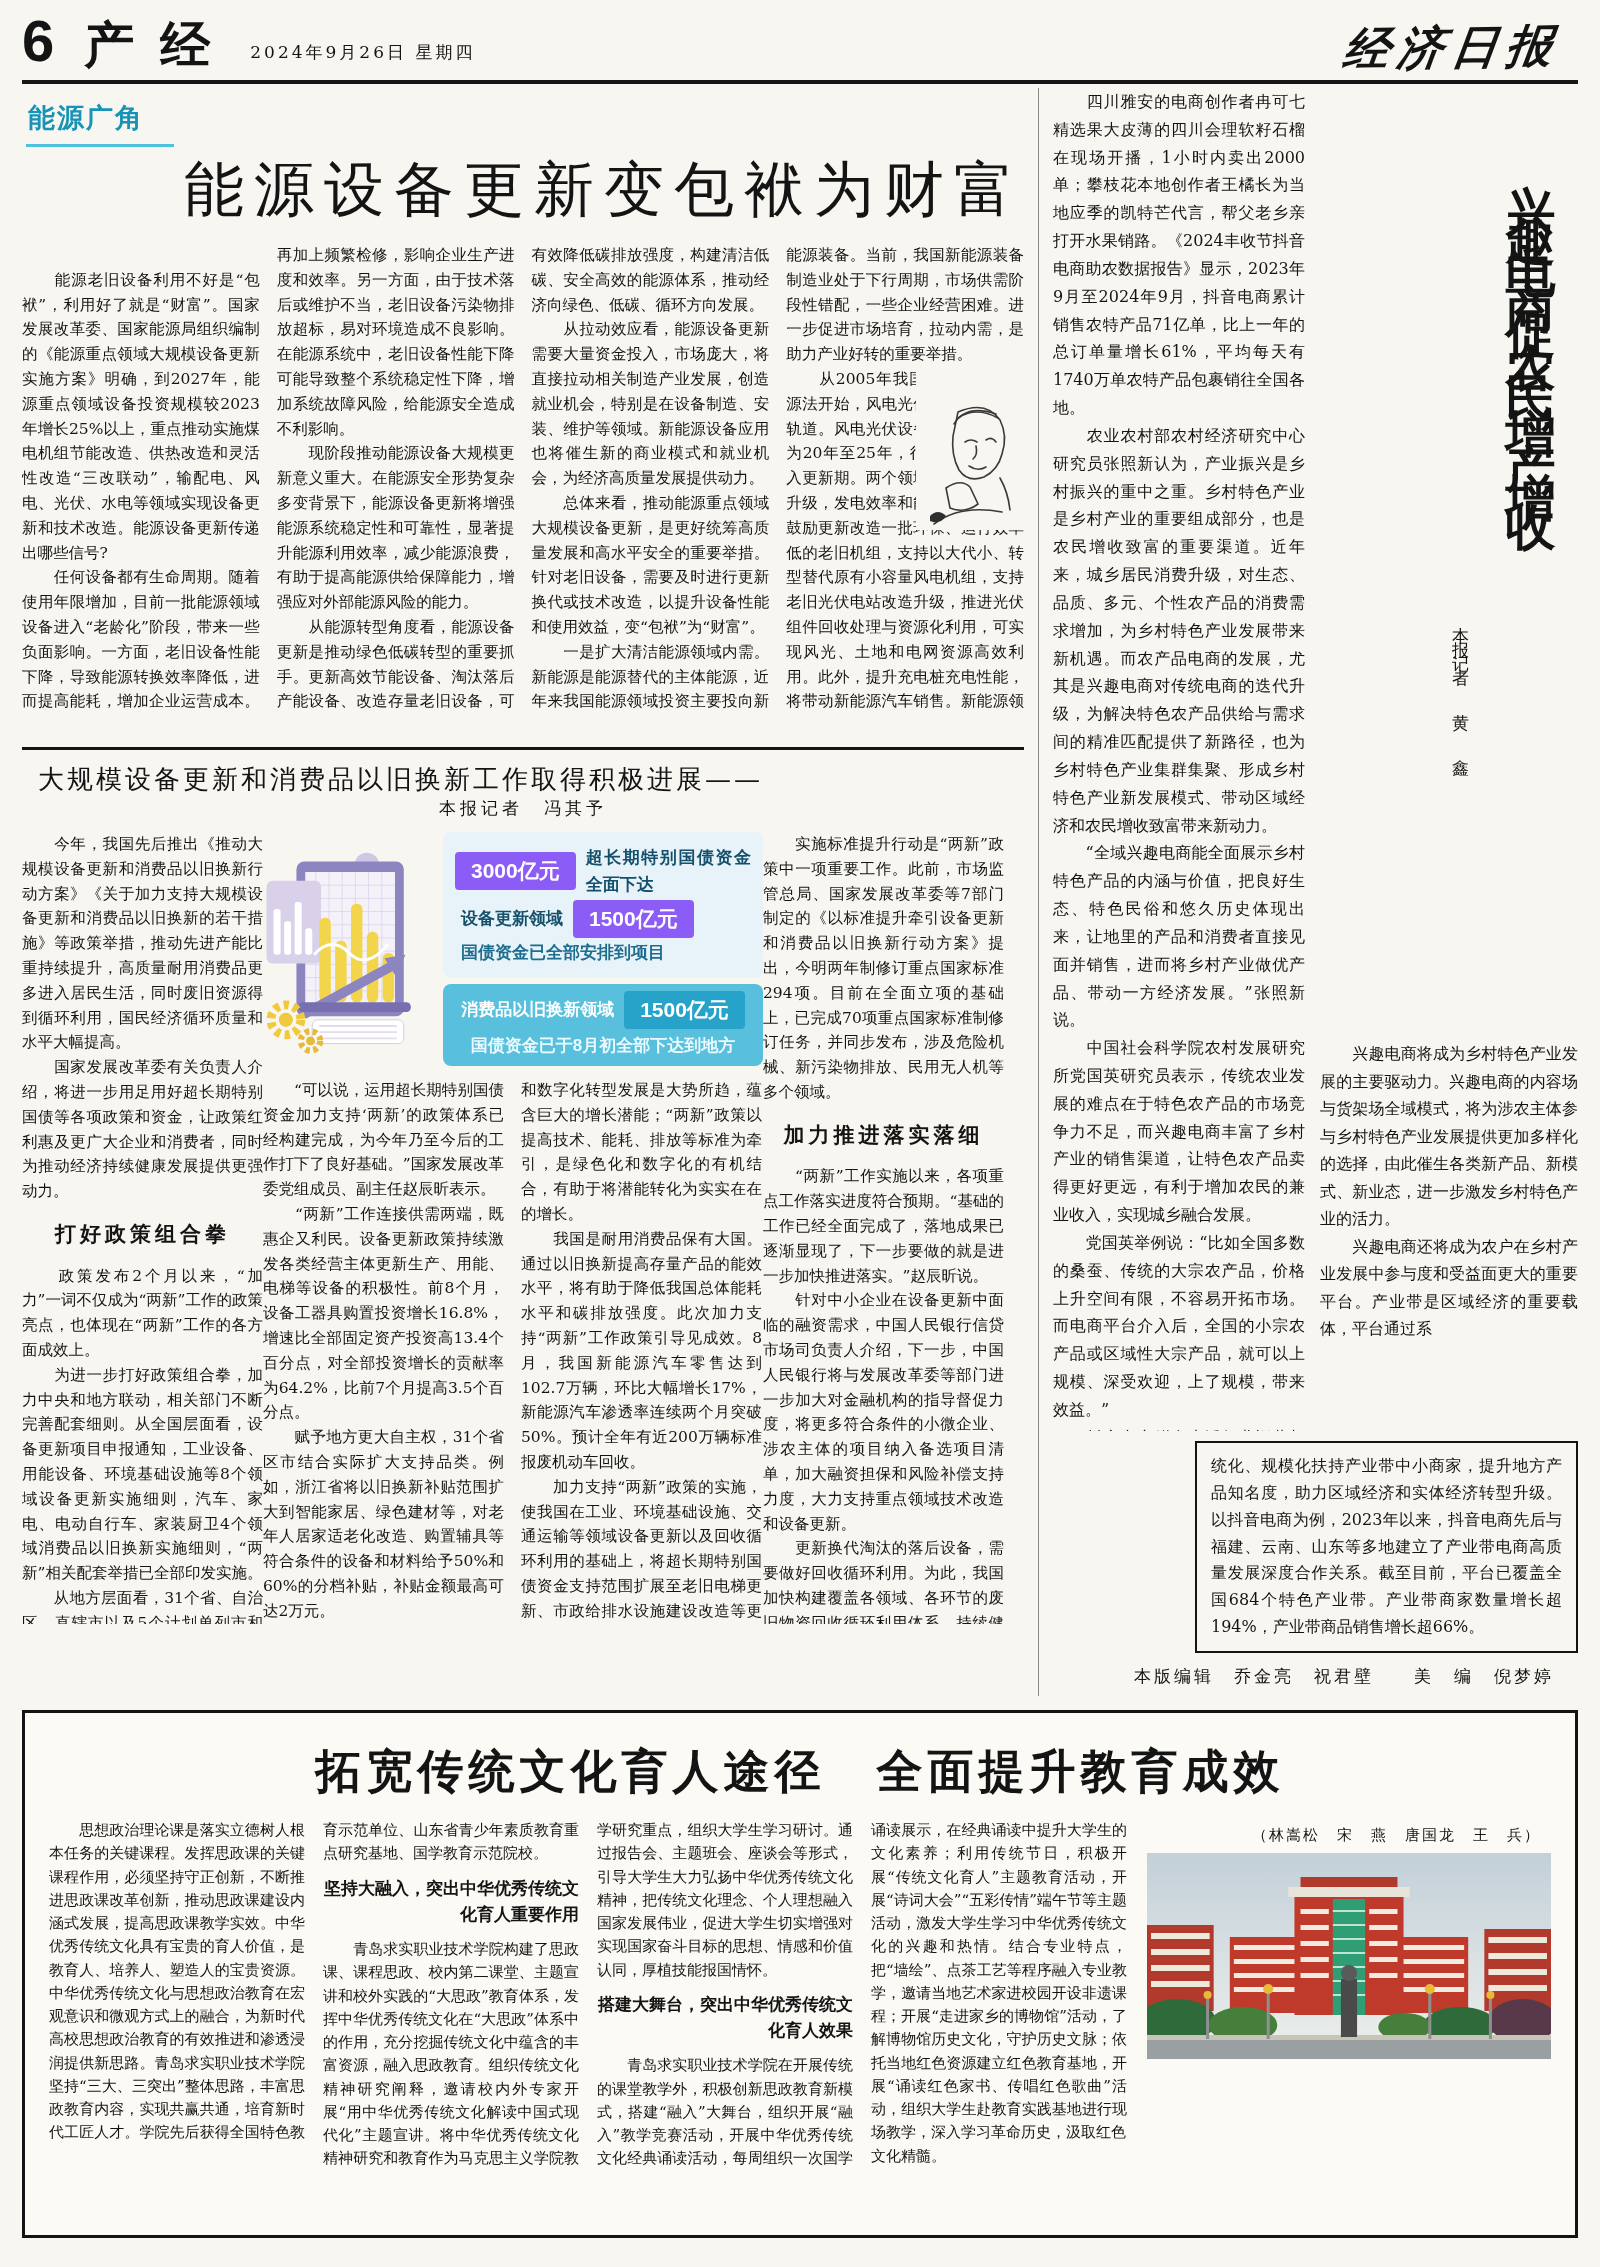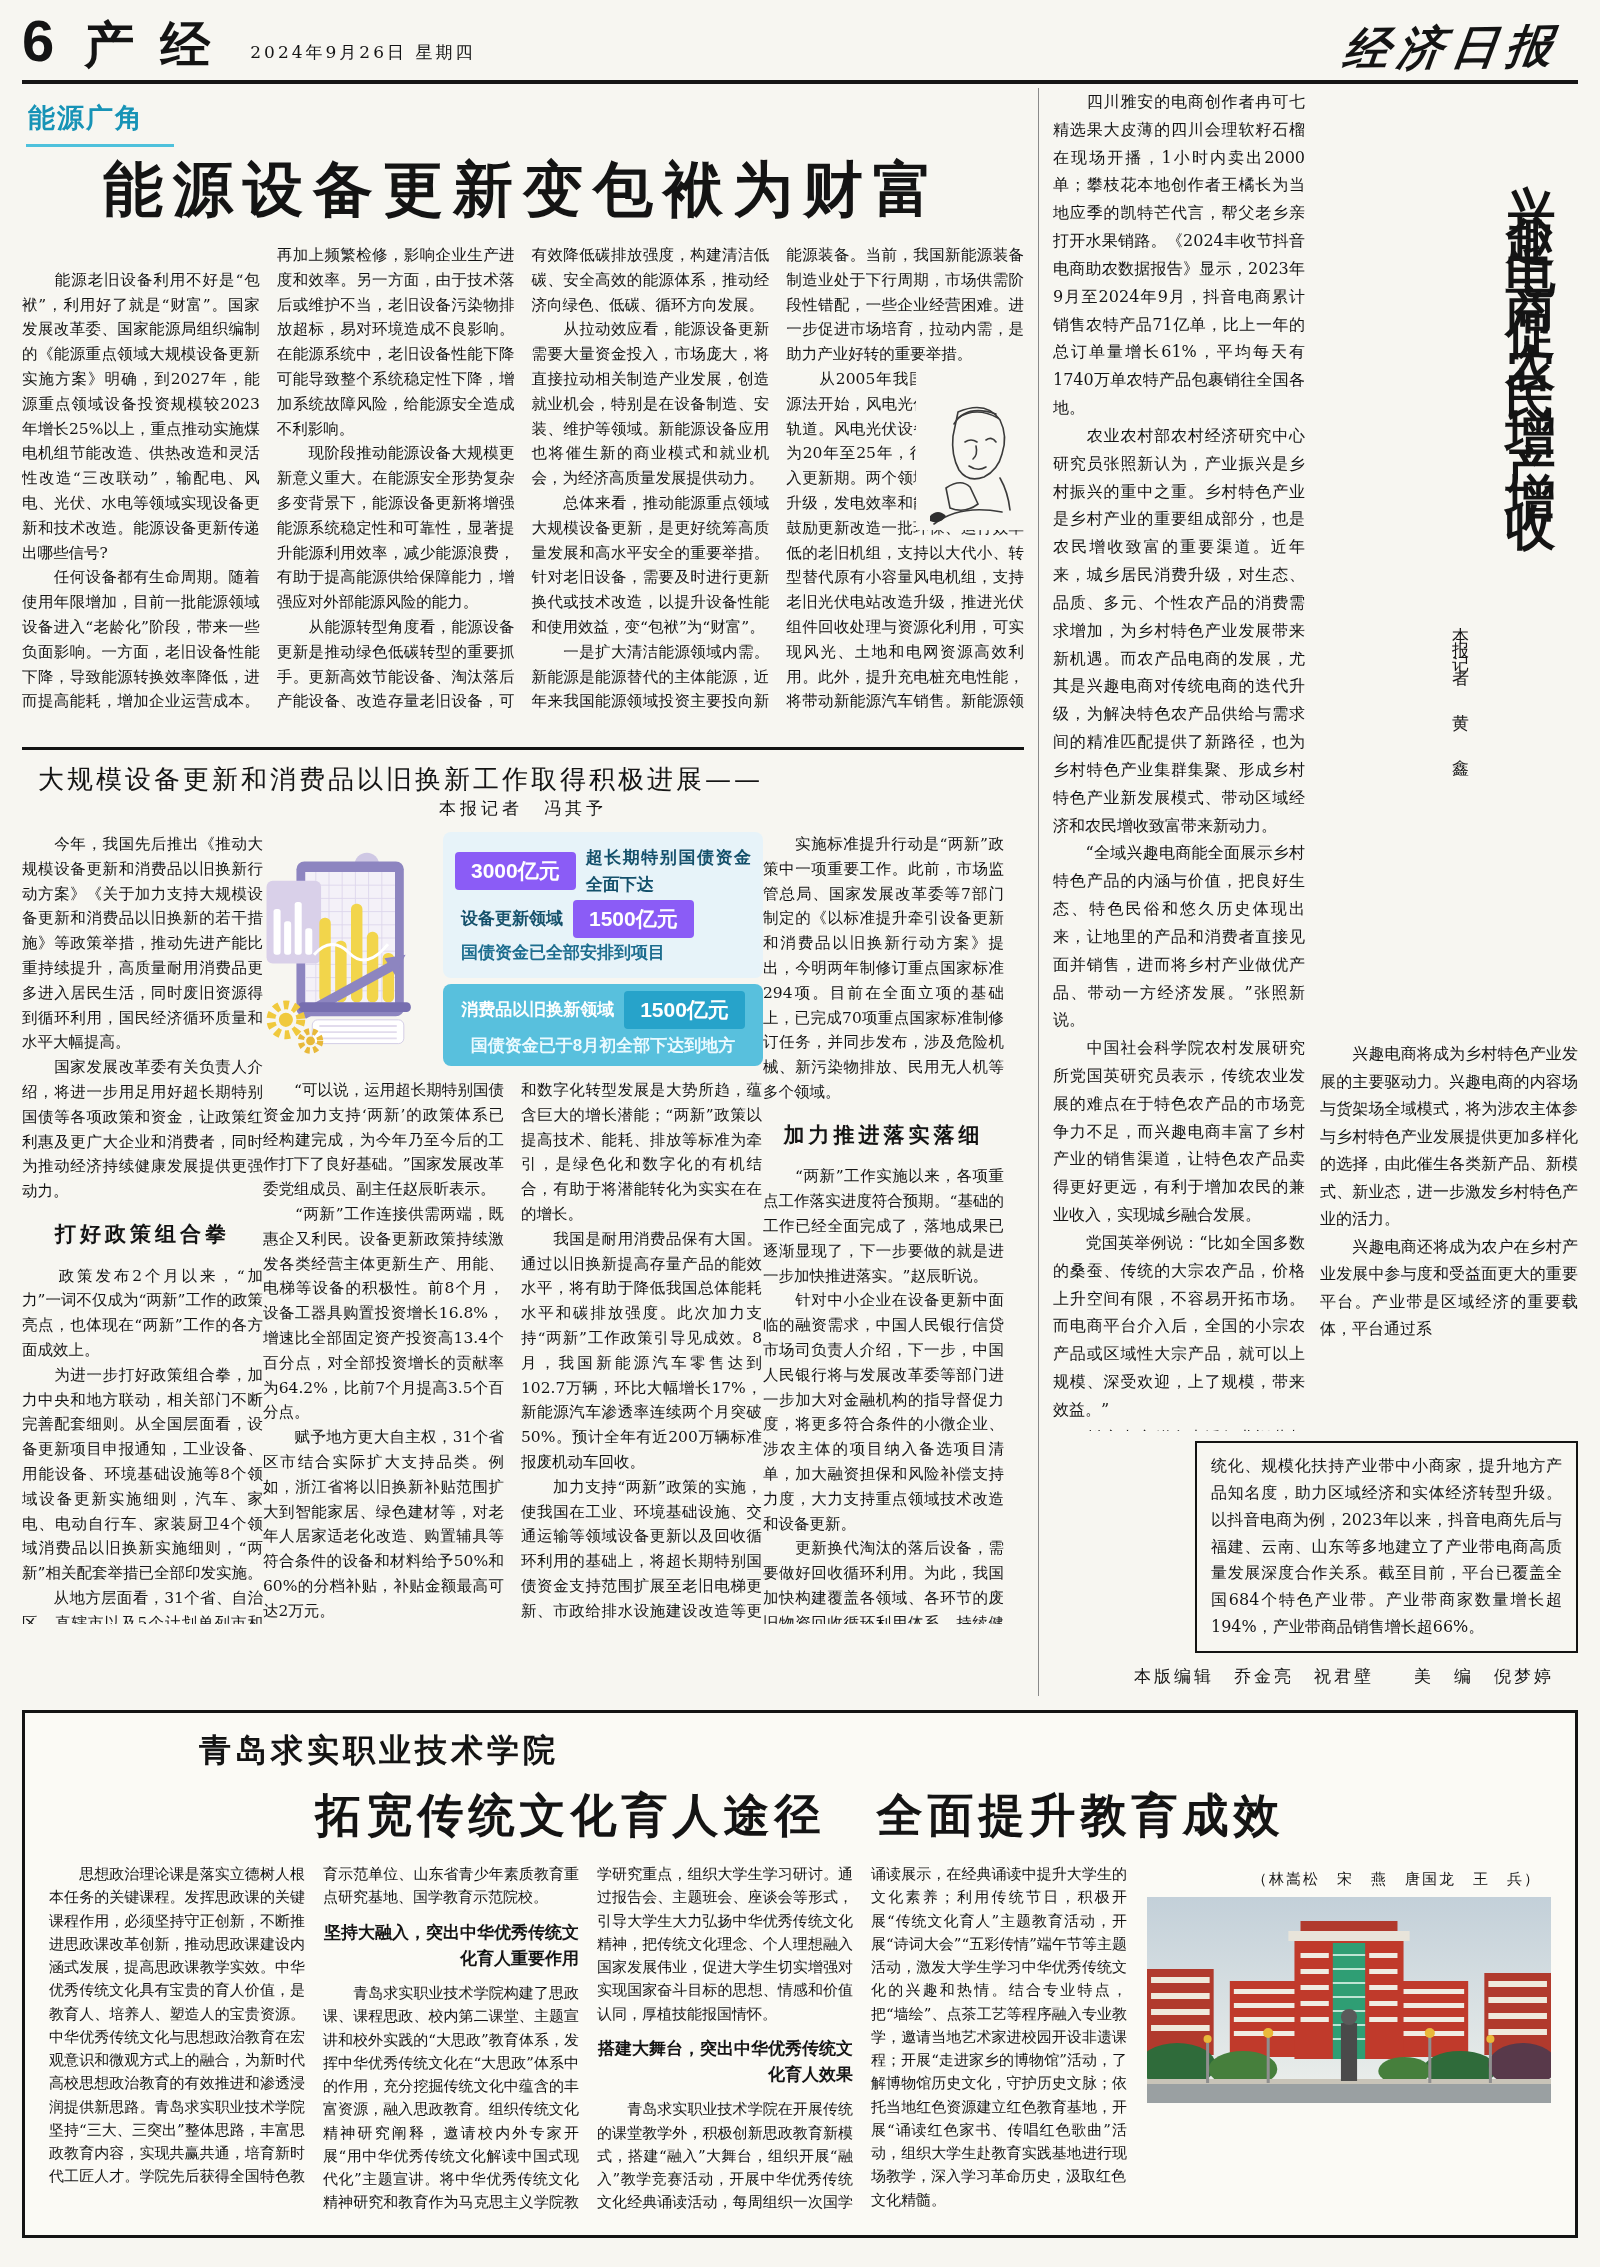--- a/index.html
+++ b/index.html
@@ -15,21 +15,21 @@
   .masthead{margin-left:auto;font-size:46px;font-weight:bold;font-style:italic;letter-spacing:8px;transform:skewX(-8deg) rotate(-1deg);padding-right:18px;line-height:1}
   .header-rule{height:4px;background:#161616;margin-top:10px}
 
   
   .main{display:flex;margin-top:4px;height:1608px;overflow:hidden}
   .left-col{width:1016px;padding-right:14px}
   .right-col{flex:1;border-left:1px solid #8a8a8a;padding-left:14px;display:flex;flex-direction:column;overflow:hidden}
 
   
   .energy-label{display:inline-block;font-size:27px;font-weight:bold;color:#1793b6;font-family:"Liberation Sans",sans-serif;border-bottom:3px solid #4ec1dc;padding:6px 30px 8px 2px;margin:6px 0 0 4px;letter-spacing:2px}
-  .energy-headline{font-size:60px;font-weight:700;font-family:"Liberation Sans",sans-serif;text-align:center;letter-spacing:10px;margin:10px 0 20px;line-height:1.1}
+  .energy-headline{font-size:60px;font-weight:400;font-family:"Liberation Sans",sans-serif;text-align:right;letter-spacing:10px;margin:10px 0 20px;line-height:1.1}
   .energy-body{position:relative;height:492px;column-count:4;column-gap:17px;font-size:15.5px;line-height:1.6;text-align:justify;white-space:pre-line;overflow:hidden}
   .portrait{position:absolute;right:-4px;top:124px;width:112px;height:138px;background:#f7f6f1;z-index:2}
 
   
   .lx-section{border-top:3px solid #141414;margin-top:12px;padding-top:12px}
   .lx-kicker{font-size:26px;letter-spacing:3px;padding-left:16px}
   .lx-headline{font-size:57px;font-weight:bold;text-align:center;letter-spacing:8px;margin:12px 0 8px;line-height:1.1}
   .lx-byline{text-align:center;font-size:17px;letter-spacing:4px;margin-bottom:12px}
   .lx-body{display:flex;height:792px;overflow:hidden;font-size:15.5px;line-height:1.6;text-align:justify}
   .lx-col{width:241px}
@@ -257,21 +257,20 @@
           <div class="ie-colB-text seg">　　兴趣电商将成为乡村特色产业发展的主要驱动力。兴趣电商的内容场与货架场全域模式，将为涉农主体参与乡村特色产业发展提供更加多样化的选择，由此催生各类新产品、新模式、新业态，进一步激发乡村特色产业的活力。
 　　兴趣电商还将成为农户在乡村产业发展中参与度和受益面更大的重要平台。产业带是区域经济的重要载体，平台通过系</div>
         </div>
       </div>
       <div class="ie-box">统化、规模化扶持产业带中小商家，提升地方产品知名度，助力区域经济和实体经济转型升级。以抖音电商为例，2023年以来，抖音电商先后与福建、云南、山东等多地建立了产业带电商高质量发展深度合作关系。截至目前，平台已覆盖全国684个特色产业带。产业带商家数量增长超194%，产业带商品销售增长超66%。</div>
       <div class="ie-editors">本版编辑　乔金亮　祝君壁　　美　编　倪梦婷</div>
     </div>
   </div>
 
   <div class="ad">
-    <div class="ad-org">青岛求实职业技术学院</div>
     <h1 class="ad-headline">拓宽传统文化育人途径　全面提升教育成效</h1>
     <div class="ad-body">
       <div class="ad-cols">
         <p>　　思想政治理论课是落实立德树人根本任务的关键课程。发挥思政课的关键课程作用，必须坚持守正创新，不断推进思政课改革创新，推动思政课建设内涵式发展，提高思政课教学实效。中华优秀传统文化具有宝贵的育人价值，是教育人、培养人、塑造人的宝贵资源。中华优秀传统文化与思想政治教育在宏观意识和微观方式上的融合，为新时代高校思想政治教育的有效推进和渗透浸润提供新思路。青岛求实职业技术学院坚持“三大、三突出”整体思路，丰富思政教育内容，实现共赢共通，培育新时代工匠人才。学院先后获得全国特色教育示范单位、山东省青少年素质教育重点研究基地、国学教育示范院校。</p>
         <h4>坚持大融入，突出中华优秀传统文化育人重要作用</h4>
         <p>　　青岛求实职业技术学院构建了思政课、课程思政、校内第二课堂、主题宣讲和校外实践的“大思政”教育体系，发挥中华优秀传统文化在“大思政”体系中的作用，充分挖掘传统文化中蕴含的丰富资源，融入思政教育。组织传统文化精神研究阐释，邀请校内外专家开展“用中华优秀传统文化解读中国式现代化”主题宣讲。将中华优秀传统文化精神研究和教育作为马克思主义学院教学研究重点，组织大学生学习研讨。通过报告会、主题班会、座谈会等形式，引导大学生大力弘扬中华优秀传统文化精神，把传统文化理念、个人理想融入国家发展伟业，促进大学生切实增强对实现国家奋斗目标的思想、情感和价值认同，厚植技能报国情怀。</p>
         <h4>搭建大舞台，突出中华优秀传统文化育人效果</h4>
         <p>　　青岛求实职业技术学院在开展传统的课堂教学外，积极创新思政教育新模式，搭建“融入”大舞台，组织开展“融入”教学竞赛活动，开展中华优秀传统文化经典诵读活动，每周组织一次国学诵读展示，在经典诵读中提升大学生的文化素养；利用传统节日，积极开展“传统文化育人”主题教育活动，开展“诗词大会”“五彩传情”端午节等主题活动，激发大学生学习中华优秀传统文化的兴趣和热情。结合专业特点，把“墙绘”、点茶工艺等程序融入专业教学，邀请当地艺术家进校园开设非遗课程；开展“走进家乡的博物馆”活动，了解博物馆历史文化，守护历史文脉；依托当地红色资源建立红色教育基地，开展“诵读红色家书、传唱红色歌曲”活动，组织大学生赴教育实践基地进行现场教学，深入学习革命历史，汲取红色</p>
         <p>文化精髓。</p>
 

